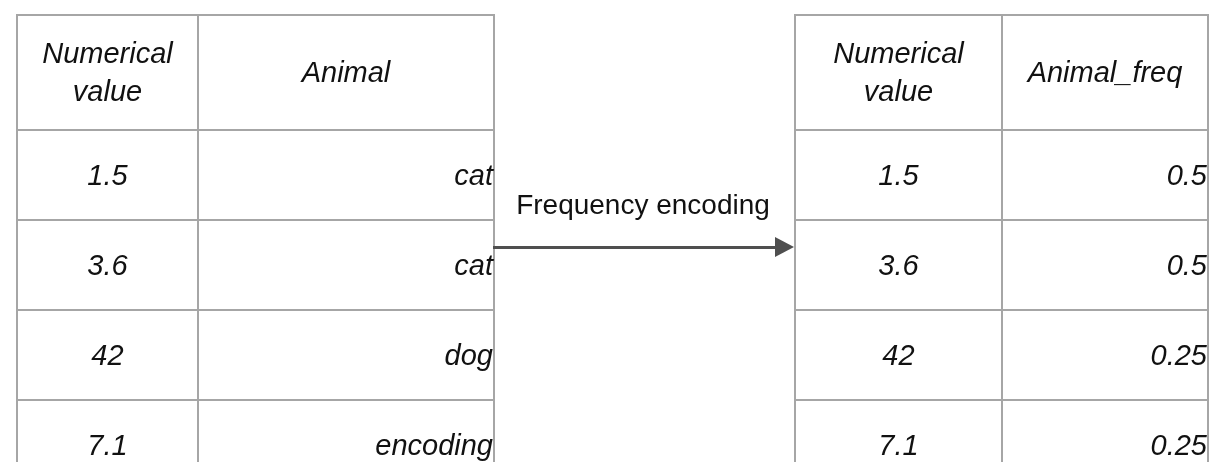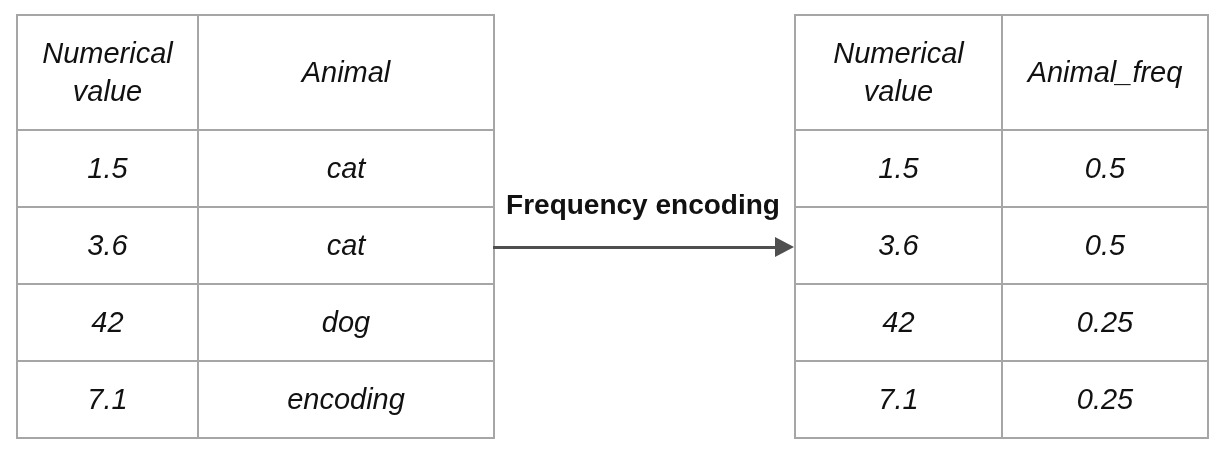--- a/index.html
+++ b/index.html
@@ -40,34 +40,34 @@
     font-size: 29px;
     color: var(--text);
   }
   th.hdr { text-align: center; }
   .hdr-inner {
     display: inline-block;
     max-width: 152px;
     line-height: 1.3;
   }
   td.center { text-align: center; }
-  td.left  { text-align: center; padding-left: 16px; }
+  td.left  { text-align: right; padding-left: 16px; }
 
   #left-table  { left: 16px;  top: 14px; width: 477px; height: 424px; }
   #right-table { left: 794px; top: 14px; width: 413px; height: 424px; }
   tr.header-row { height: 115px; }
-  tr.data-row   { height: 77px; border-radius: 29px;  }
+  tr.data-row   { height: 90px; border-radius: 29px;  }
 
   .arrow-label {
     position: absolute;
     left: 488px;
     top: 188px;
     width: 310px;
     text-align: center;
-    font-weight: bold;
+    font-weight: normal;
     font-size: 28px;
     line-height: 1.2;
     color: var(--text);
     white-space: nowrap;
   }
   .arrow-line {
     position: absolute;
     left: 493px;
     top: 246px;
     width: 283px;

